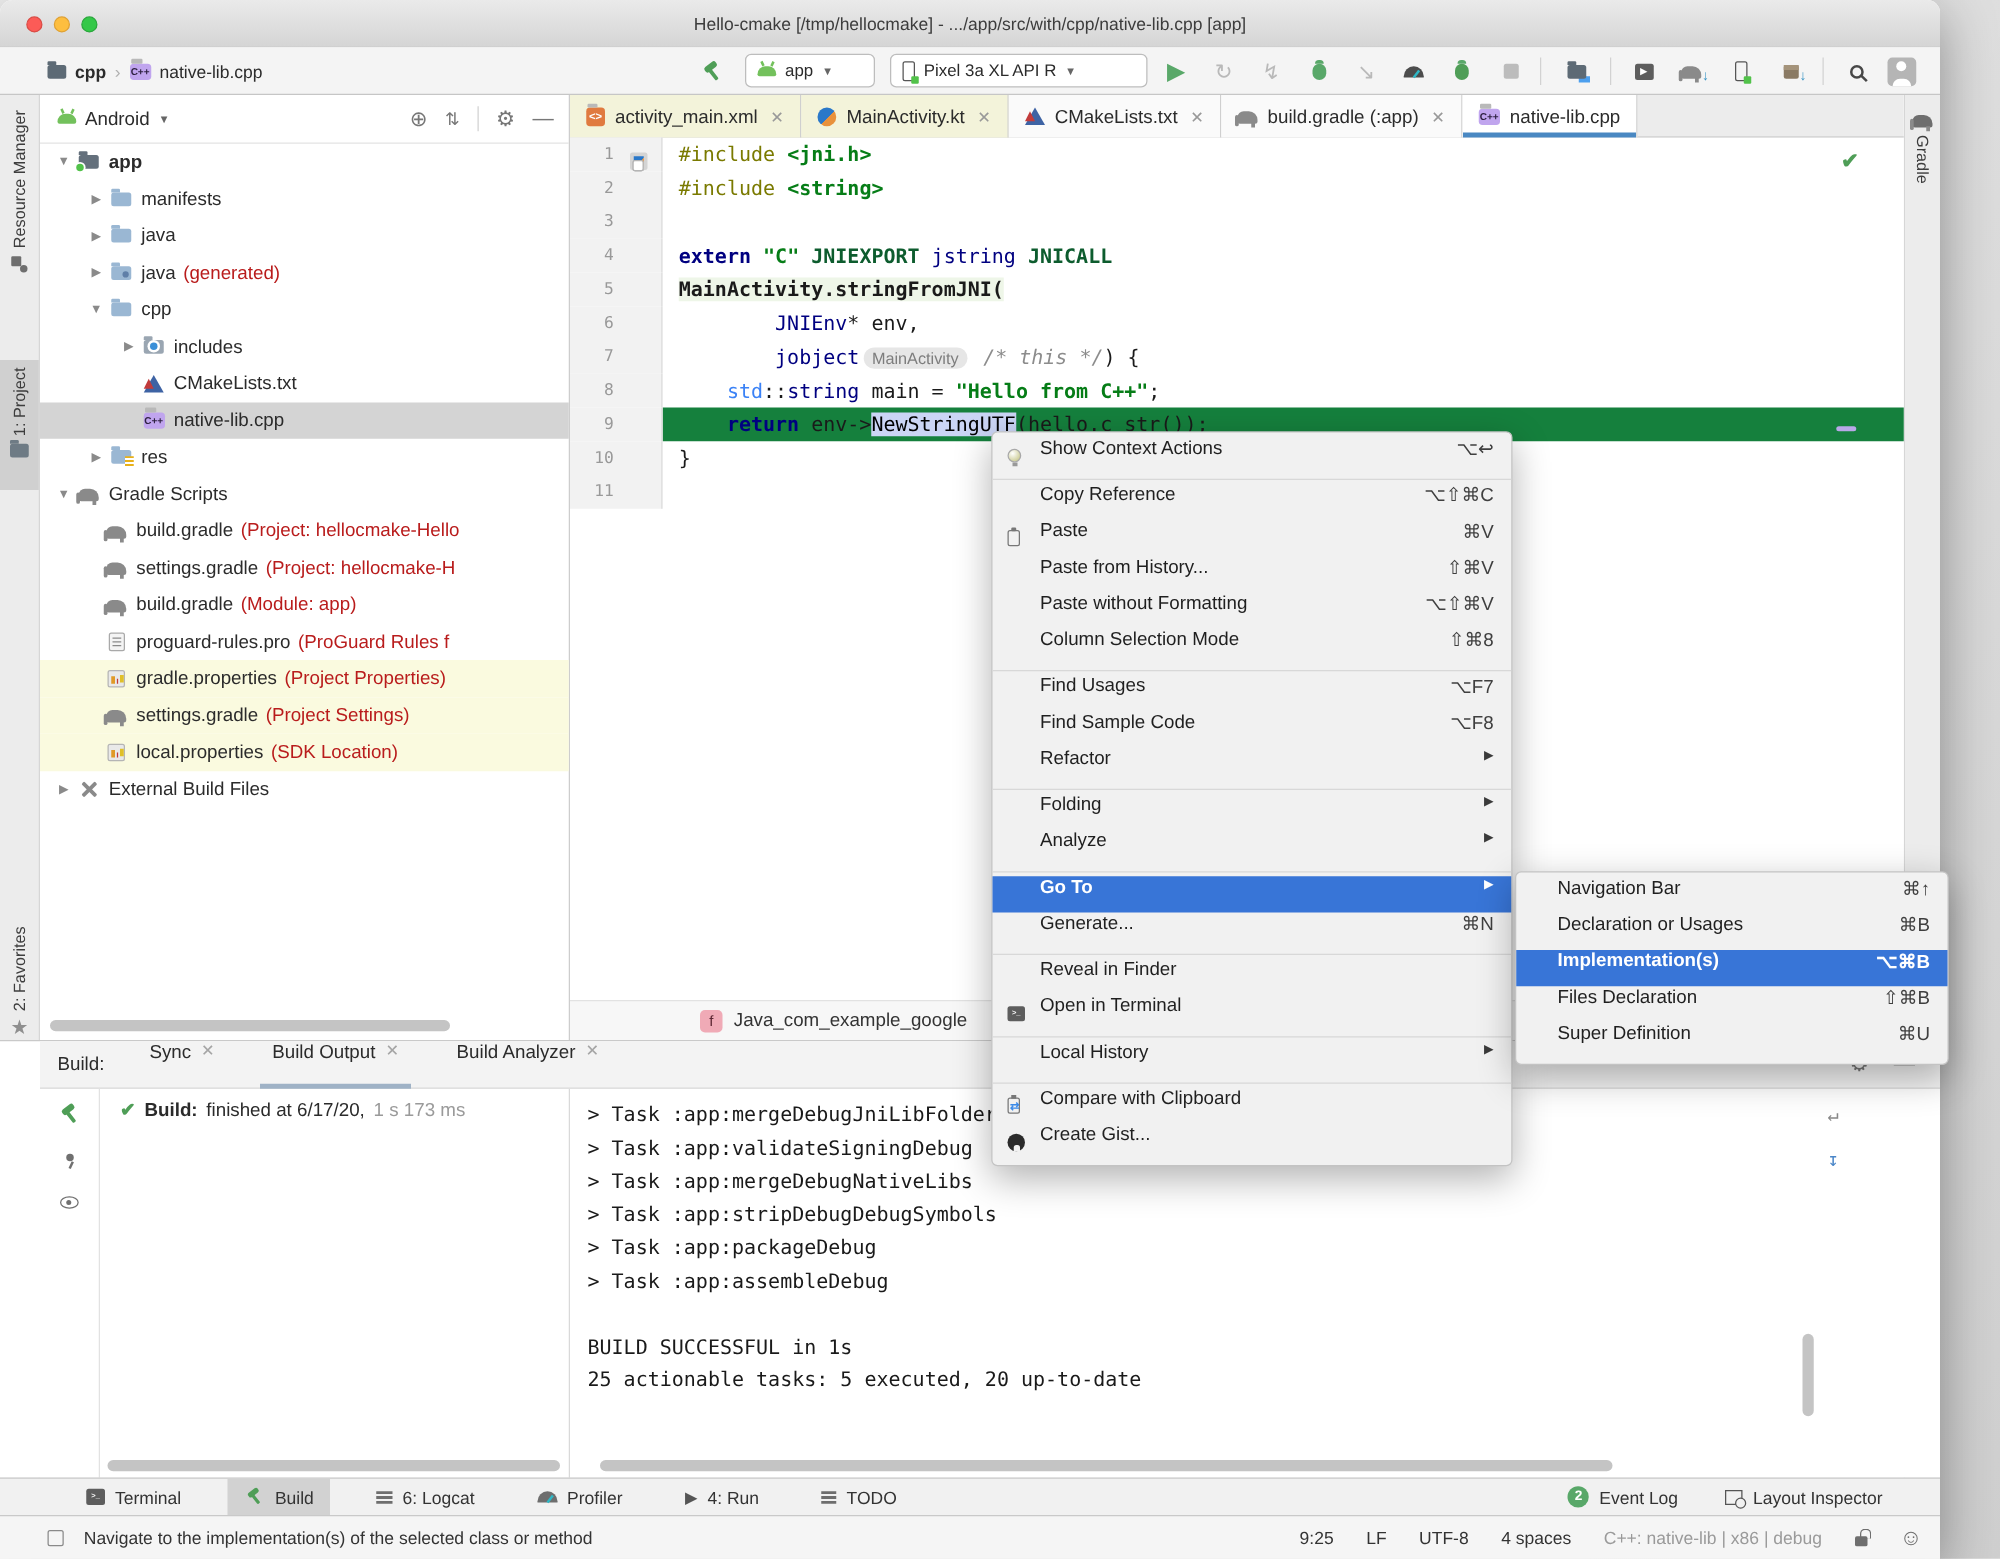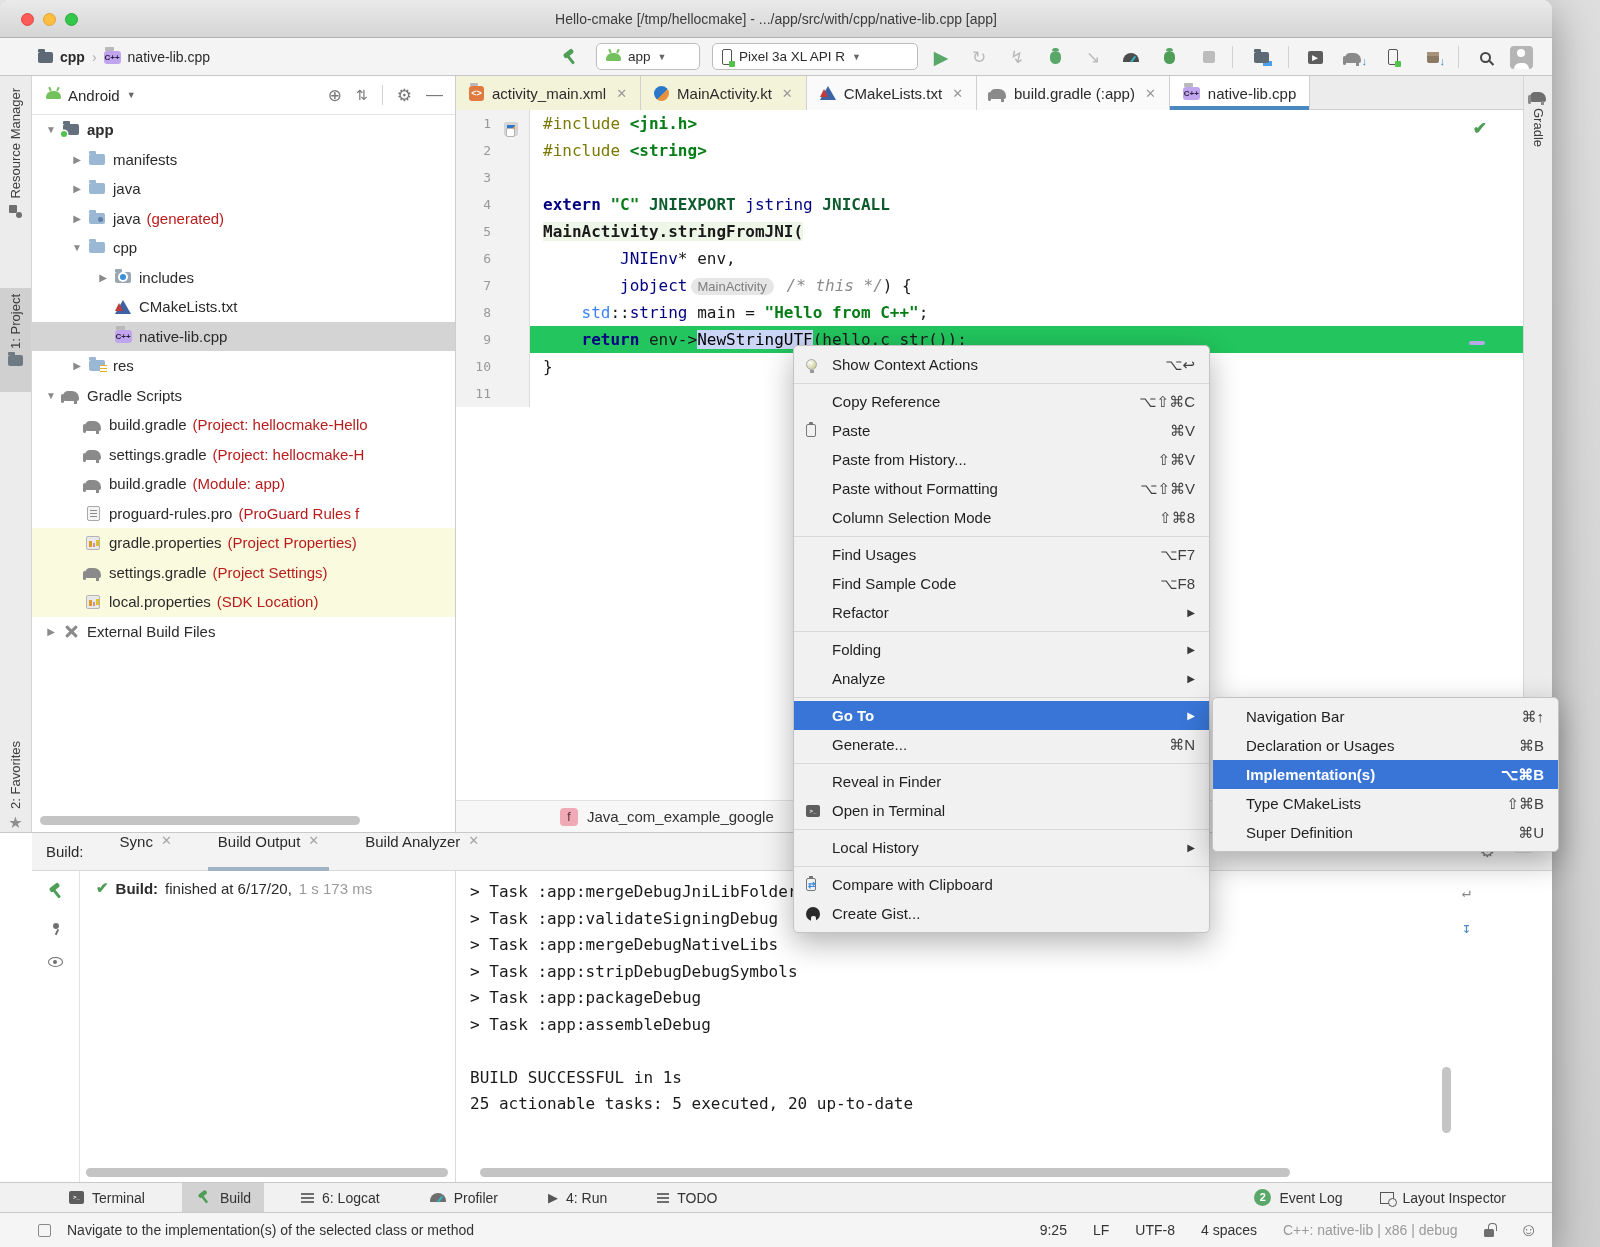--- a/index.html
+++ b/index.html
@@ -104,21 +104,21 @@
 .editor{position:absolute;left:456px;top:76px;width:1067px;height:756px;background:#fff}
 .tabbar{position:absolute;left:0;top:0;width:100%;height:34px;background:#ececec;border-bottom:1px solid #cfcfcf;display:flex}
 .etab{display:flex;align-items:center;gap:8px;height:34px;padding:0 13px;border-right:1px solid #cfcfcf;font-size:15px;color:#2b2b2b;background:#fafafa}
 .etab .x{color:#999;font-size:13px;margin-left:2px}
 .ytab{background:#f3f3da}
 .atab{background:#fff;box-shadow:inset 0 -4px 0 #4a88c2}
 .codearea{position:absolute;left:0;top:34px;width:100%;height:690px;font-family:"DejaVu Sans Mono","Liberation Mono",monospace;font-size:16px}
 .crow{display:flex;height:27px;line-height:27px}
 .gnum{width:74px;background:#f2f2f2;border-right:1px solid #dcdcdc;color:#999;font-size:13px;text-align:right;padding-right:38px;position:relative;flex:none}
 .cline{flex:1;padding-left:13px;white-space:pre}
-.cur .cline{background:#22c55e}
+.cur .cline{background:#15803d}
 .fold{position:absolute;right:10px;top:9px;width:9px;height:9px;border:1px solid #b5b5b5;border-radius:2px;background:#fff}
 .gic{position:absolute;right:6px;top:6px;width:14px;height:14px;background:#d4d4d4;border-radius:2px;overflow:hidden}
 .gic::after{content:"";position:absolute;inset:3px;background:linear-gradient(135deg,#2a78c9 55%,#e8913c 55%)}
 .tok-dir{color:#7a7a00}
 .tok-inc{color:#067d17;font-weight:bold}
 .tok-kw{color:#000080;font-weight:bold}
 .tok-macro{color:#0d5c2e;font-weight:bold}
 .tok-type{color:#000080}
 .tok-str{color:#067d17;font-weight:bold}
 .tok-cmt{color:#8c8c8c;font-style:italic}
@@ -148,21 +148,21 @@
 .twitem{display:flex;align-items:center;gap:8px;height:30px;padding:0 13px}
 .twactive{background:#d2d2d2}
 .badge{width:17px;height:17px;border-radius:50%;background:var(--green);color:#fff;font-size:11px;font-weight:bold;text-align:center;line-height:17px;flex:none}
 .statusbar{position:absolute;left:0;top:1212px;width:1552px;height:35px;background:#f5f5f5;border-top:1px solid #c9c9c9;font-size:14px;color:#333}
 .sb-left{position:absolute;left:38px;top:0;height:34px;display:flex;align-items:center;gap:16px}
 .sb-right{position:absolute;right:14px;top:0;height:34px;display:flex;align-items:center;gap:26px}
 .sb-ico{width:13px;height:13px;border:1.5px solid #8a8a8a;border-radius:2px;flex:none}
 .dim{color:#9a9a9a}
 
 .menu{position:absolute;background:#f1f1f1;border:1px solid #c3c3c3;border-radius:5px;box-shadow:0 10px 30px rgba(0,0,0,.3);padding:4px 0;z-index:50;font-size:15px;color:#1f1f1f}
-.mi{display:flex;align-items:center;height:29px;padding:0 14px 0 12px}
+.mi{display:flex;height:29px;padding:0 14px 0 12px}
 .mico{width:26px;flex:none;display:flex;align-items:center}
 .mlabel{flex:1;white-space:nowrap}
 .msc{color:#3f3f3f;margin-left:30px;white-space:nowrap}
 .marrow{color:#3a3a3a;font-size:10px;margin-left:30px}
 .msep{height:1px;background:#d8d8d8;margin:3.5px 0}
 .mi-hl{background:var(--accent);color:#fff}
 .mi-hl .msc,.mi-hl .marrow{color:#fff}
 .ic-bulb{width:11px;height:11px;border-radius:50%;background:radial-gradient(circle at 35% 30%,#fff,#cfcf9a 75%);border:1px solid #a8a8a8;position:relative}
 .ic-bulb::after{content:"";position:absolute;left:2.5px;bottom:-4px;width:4px;height:3px;background:#999}
 .ic-paste{width:10px;height:13px;border:1.5px solid #777;border-radius:2px;position:relative}
@@ -735,20 +735,20 @@
     </div>
   <div class="mi" style="padding-left:33px">
       <span class="mlabel">Declaration or Usages</span>
       <span class="msc">⌘B</span>
     </div>
   <div class="mi mi-hl" style="padding-left:33px">
       <span class="mlabel" style="font-weight:bold">Implementation(s)</span>
       <span class="msc" style="font-weight:bold">⌥⌘B</span>
     </div>
   <div class="mi" style="padding-left:33px">
-      <span class="mlabel">Type CMakeLists</span>
+      <span class="mlabel">Files Declaration</span>
       <span class="msc">⇧⌘B</span>
     </div>
   <div class="mi" style="padding-left:33px">
       <span class="mlabel">Super Definition</span>
       <span class="msc">⌘U</span>
     </div>
 </div>
 
 </body></html>

